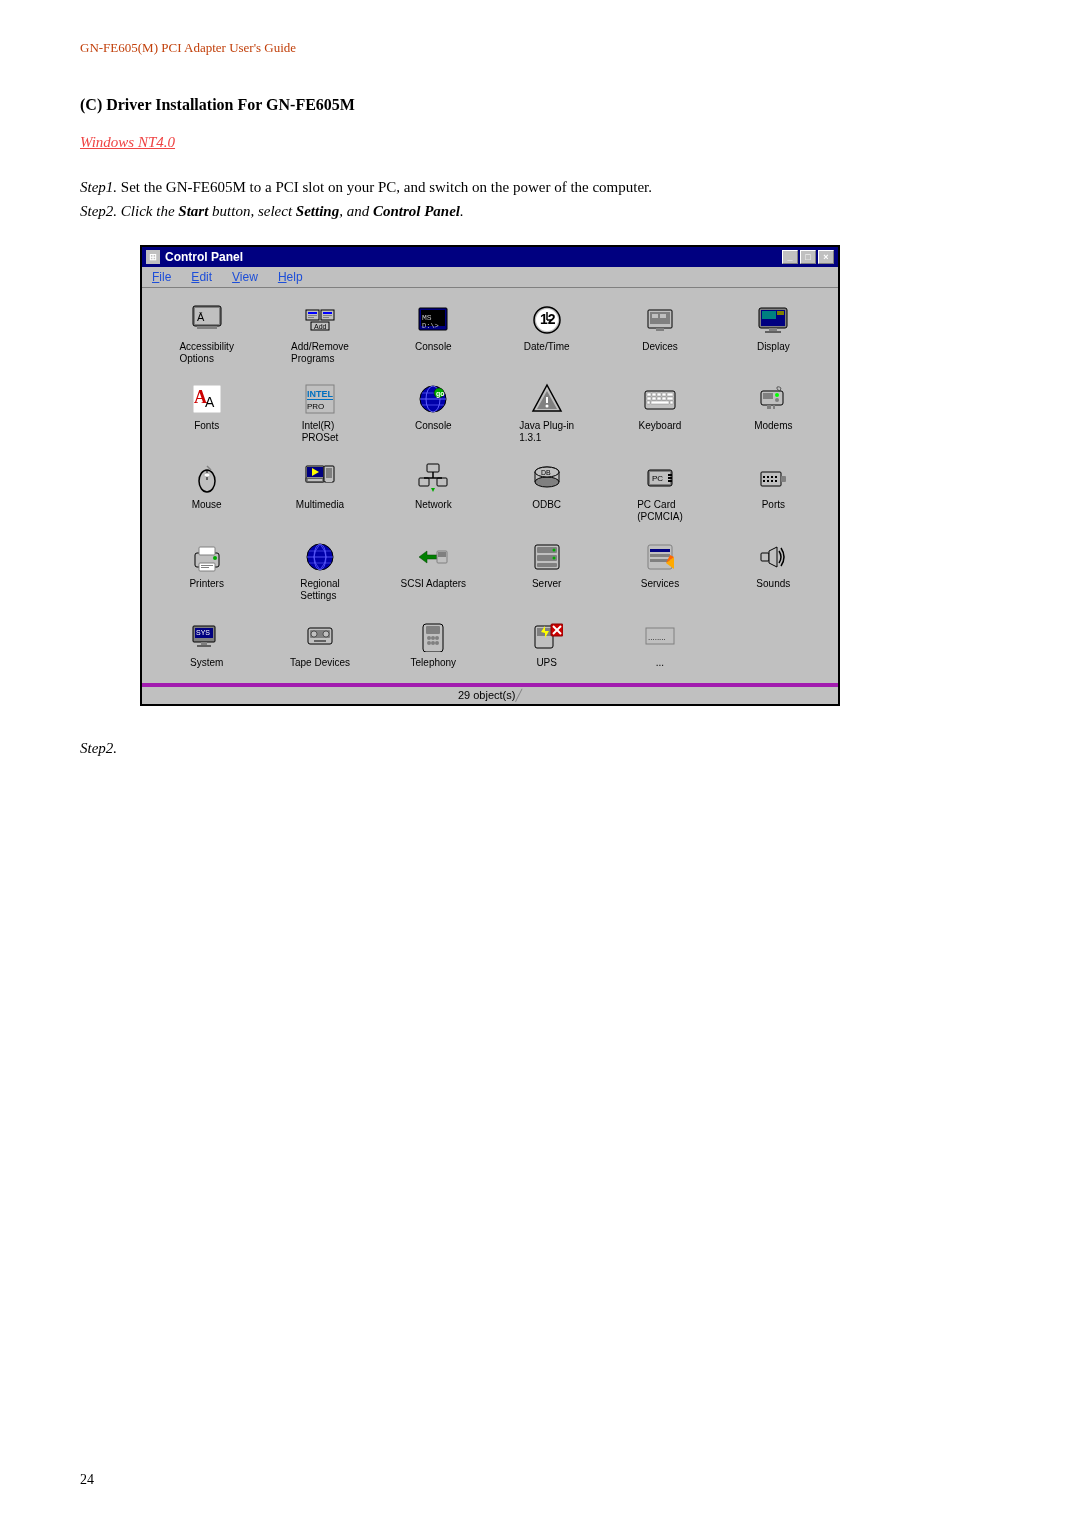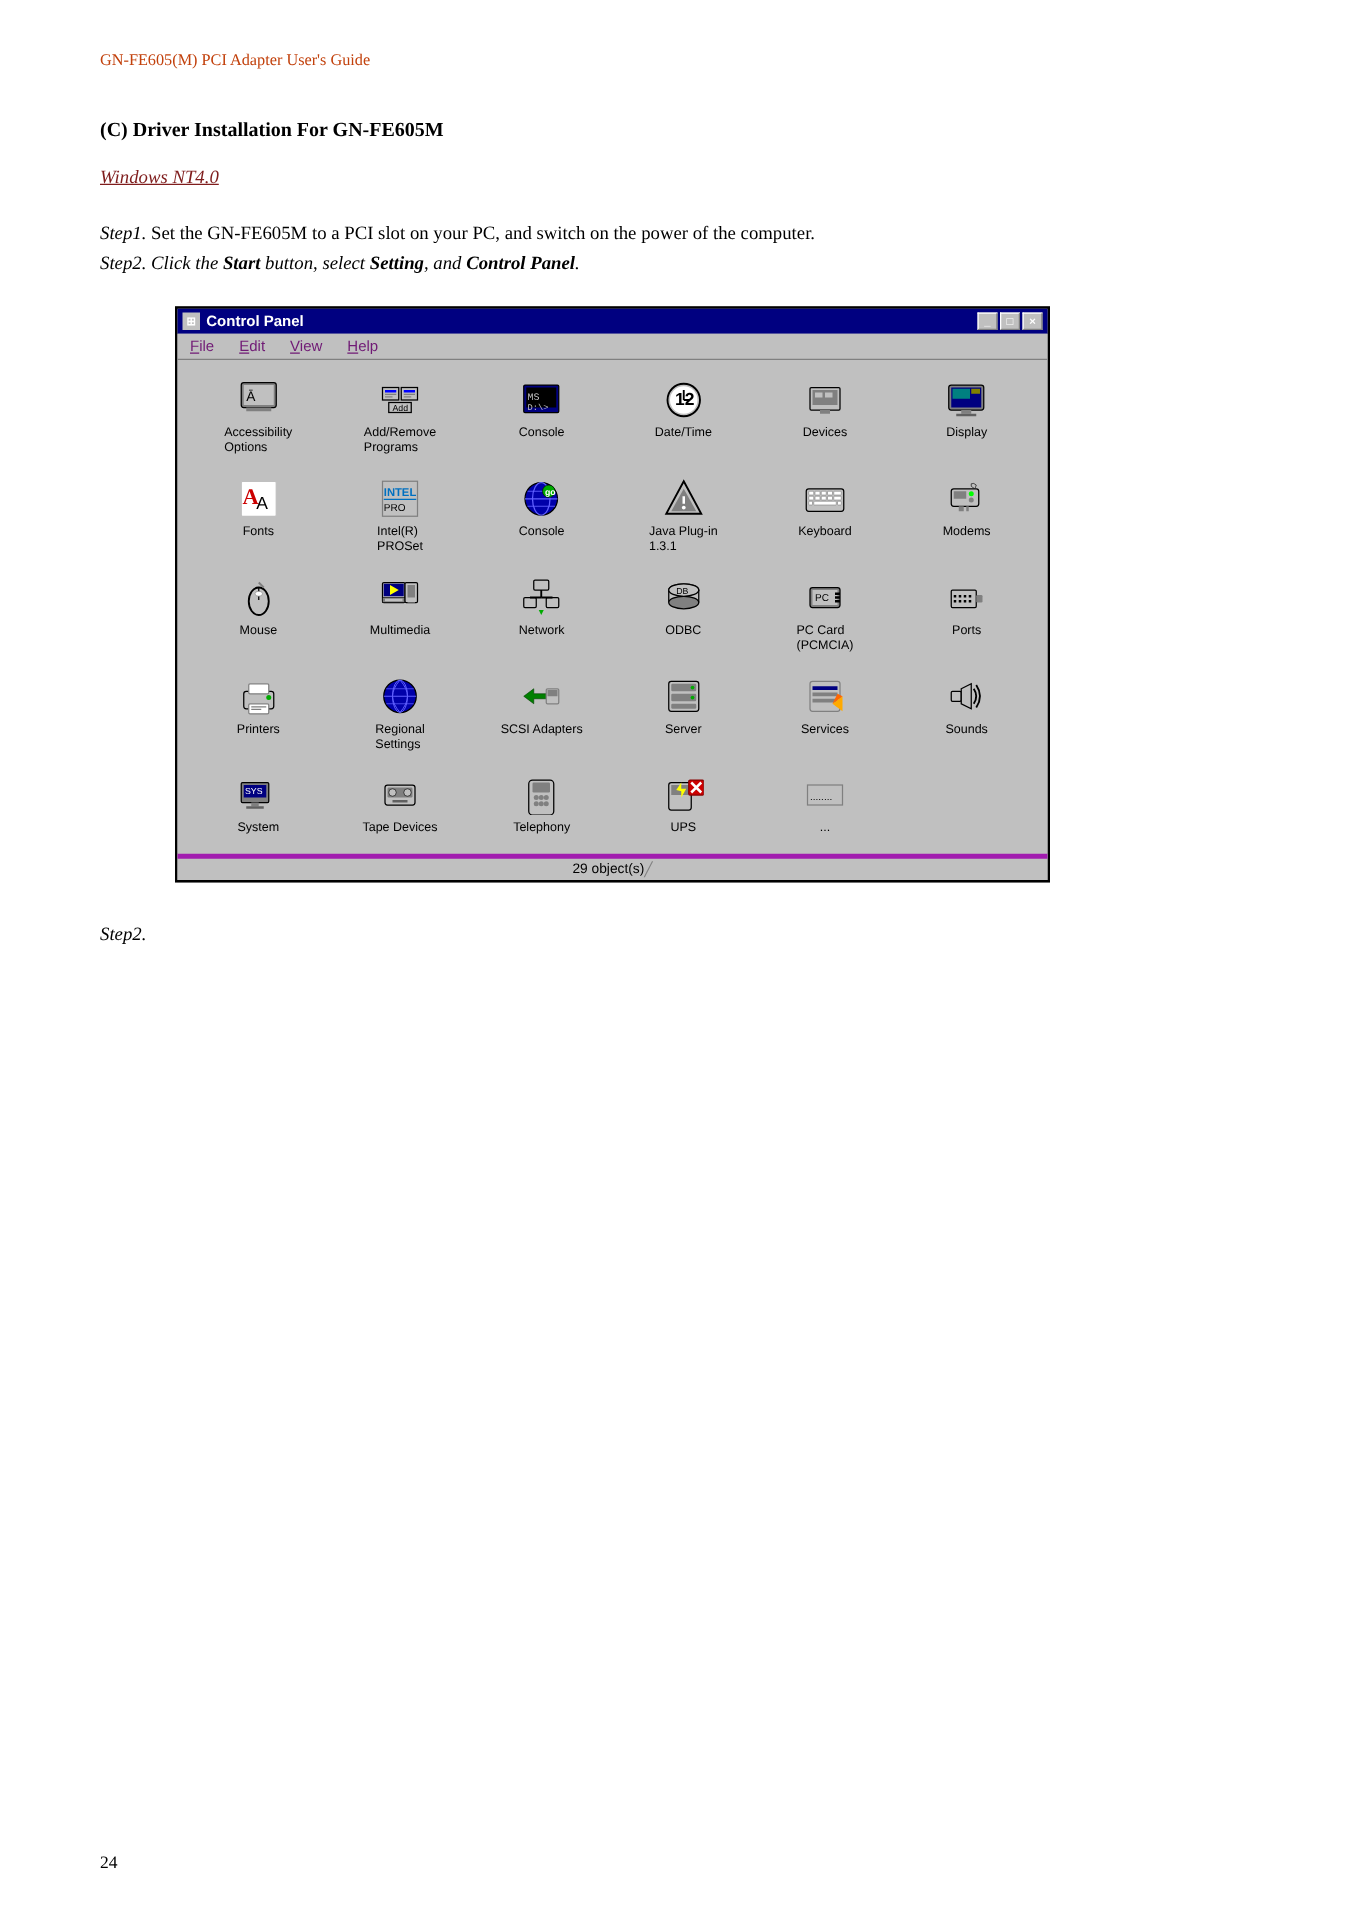--- a/index.html
+++ b/index.html
@@ -16,21 +16,21 @@
       font-size: 13px;
       color: #c2410c;
       margin-bottom: 40px;
     }
     .section-title {
       font-weight: bold;
       font-size: 16px;
       margin-bottom: 20px;
     }
     .link-text {
-      color: #7f1d1d;
+      color: #ef4444;
       text-decoration: underline;
       font-style: italic;
       font-size: 15px;
       margin-bottom: 24px;
       display: block;
     }
     .step-para {
       font-style: italic;
       line-height: 1.6;
     }
@@ -99,21 +99,21 @@
       border-bottom: 1px solid #808080;
       display: flex;
       padding: 2px 4px;
       gap: 8px;
     }
     .win-menu-item {
       padding: 1px 6px;
       font-size: 12px;
       cursor: pointer;
       text-decoration: none;
-      color: #701a75;
+      color: #1d4ed8;
     }
     .win-menu-item u { text-decoration: underline; }
     .win-content {
       background: #c0c0c0;
       padding: 8px;
       display: grid;
       grid-template-columns: repeat(6, 1fr);
       gap: 4px 0px;
       min-height: 300px;
     }
@@ -150,21 +150,21 @@
     }
 
     
     .icon-svg {
       width: 32px;
       height: 32px;
     }
 
     .page-number {
       position: absolute;
-      bottom: 29px;
+      bottom: 40px;
       left: 80px;
       font-size: 14px;
     }
 
     .step3-block {
       display: flex;
       gap: 8px;
       margin-top: 20px;
       line-height: 1.6;
     }

